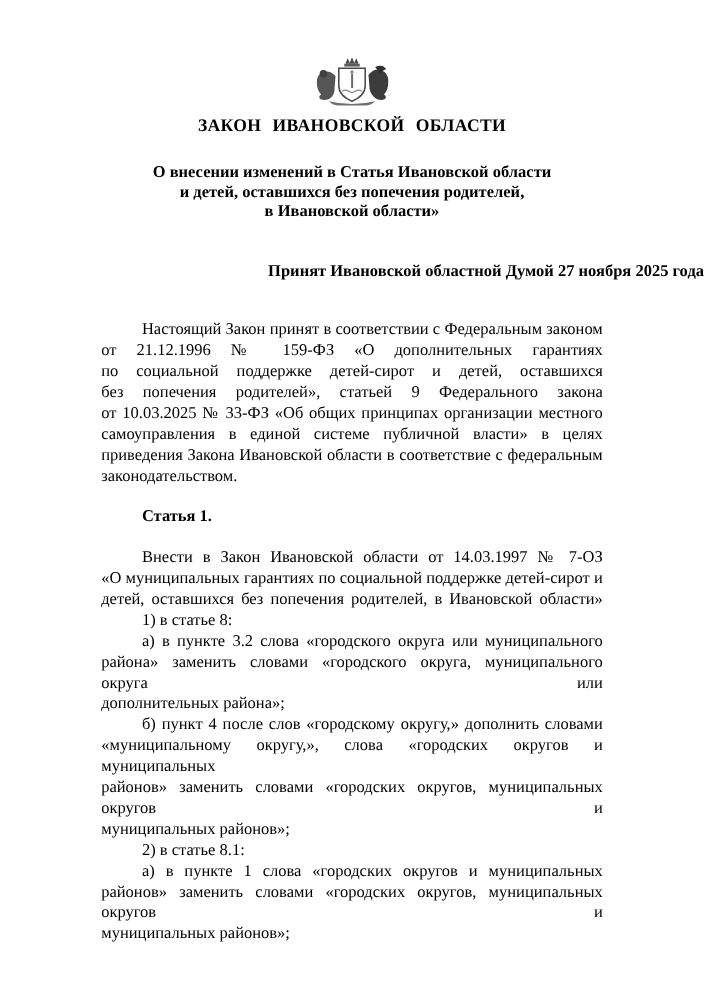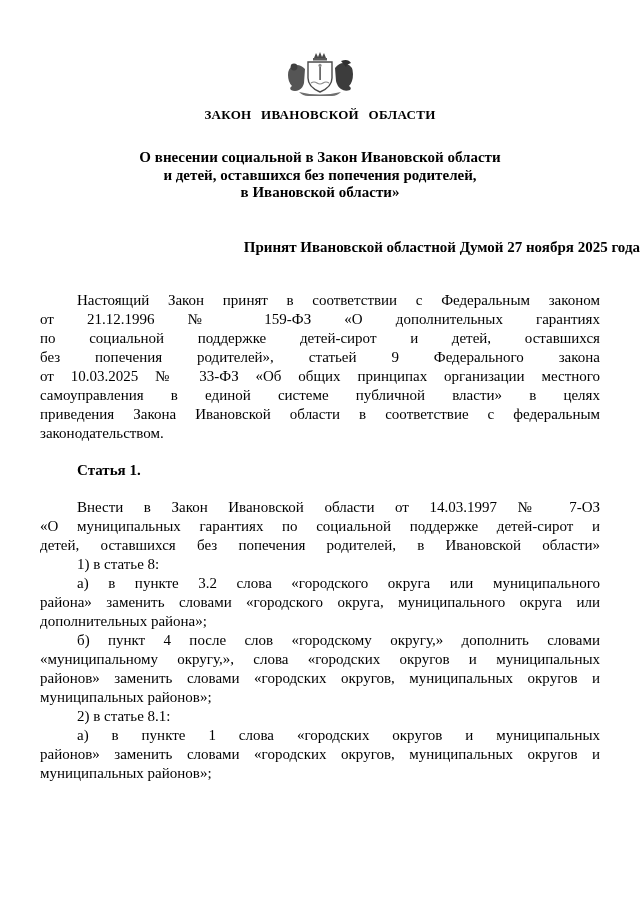--- a/index.html
+++ b/index.html
@@ -6,33 +6,33 @@
   .page {
     position: relative;
     width: 640px;
     height: 905px;
     margin: 0 auto;
     background: #ffffff;
     color: #000000;
     font-family: "Liberation Serif", "DejaVu Serif", serif;
     overflow: hidden;
   }
-  .content { padding: 0 40px; }
+  .content { padding: 0 92px; }
 
   .emblem {
     display: block;
     margin: 52px auto 0 auto;
     width: 74px;
     height: 46px;
   }
 
   .doc-title {
     margin: 7px 0 0 0;
     text-align: center;
-    font-size: 13px;
+    font-size: 16px;
     line-height: 20px;
     font-weight: bold;
     word-spacing: 6px;
     letter-spacing: 0.3px;
   }
 
   .subtitle { margin-top: 24px; }
   .subtitle .line {
     text-align: center;
     font-weight: bold;
@@ -80,21 +80,21 @@
     <circle cx="37" cy="13.4" r="1.6" fill="#8a8a8a"></circle>
 
     <path d="M28 31 q3 -2 6 0 q3 2 6 0 q3 -2 6 0" fill="none" stroke="#8a8a8a" stroke-width="1.2"></path>
 
     <path d="M16 40 q21 5 42 0 q-4 4 -9 4 h-24 q-5 0 -9 -4 Z" fill="#6f6f6f"></path>
   </svg>
 
   <h1 class="doc-title">ЗАКОН ИВАНОВСКОЙ ОБЛАСТИ</h1>
 
   <div class="subtitle">
-    <div class="line">О внесении социальной в Закон Ивановской области</div>
+    <div class="line">О внесении изменений в Статья Ивановской области</div>
     <div class="line">и детей, оставшихся без попечения родителей,</div>
     <div class="line">в Ивановской области»</div>
   </div>
 
   <p class="adopted">Принят Ивановской областной Думой 27 ноября 2025 года</p>
 
   <div class="content bodytext">
 
     <div class="para preamble">
       <div class="jline indent">Настоящий Закон принят в соответствии с Федеральным законом</div>

